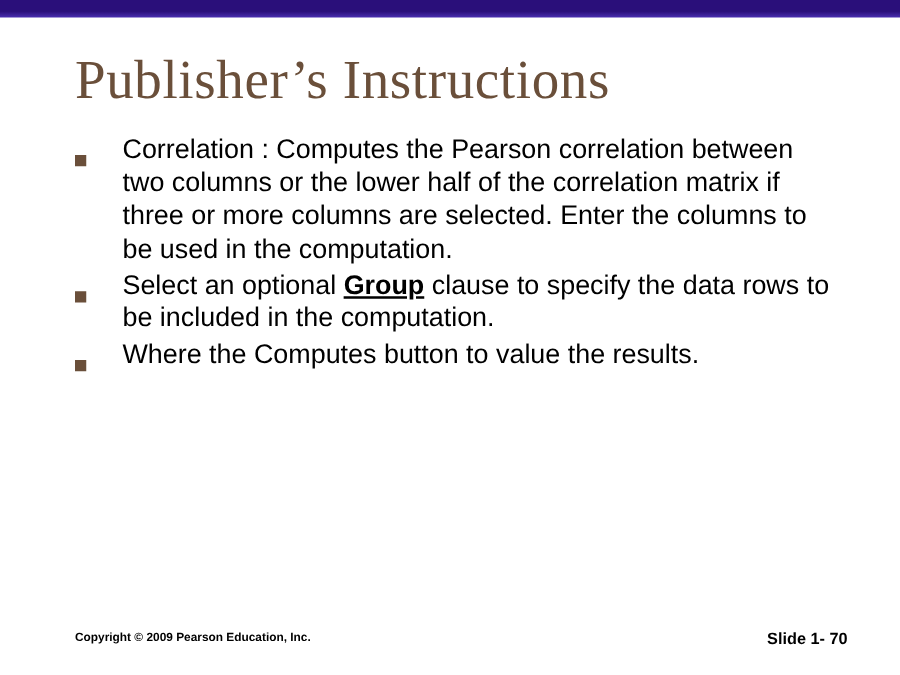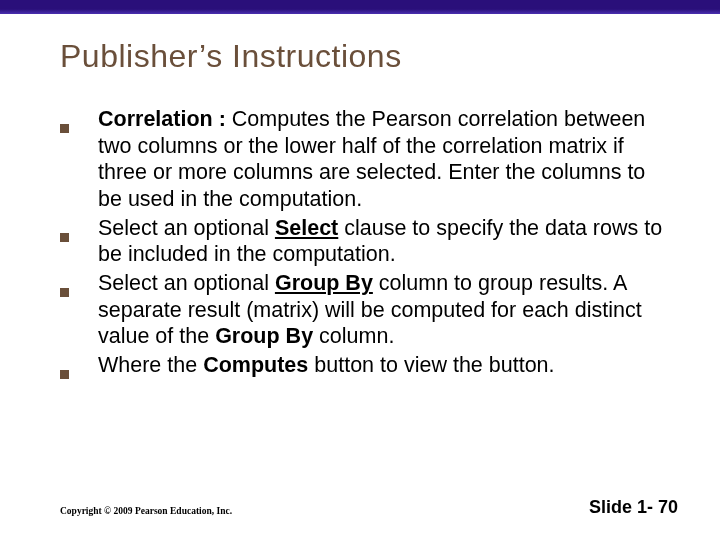--- a/index.html
+++ b/index.html
@@ -22,22 +22,22 @@
     top: 0;
     left: 0;
     right: 0;
     height: 14px;
     background: linear-gradient(to bottom, #2a0f7a 0%, #2a0f7a 65%, #4a2fb0 100%);
   }
   .title {
     position: absolute;
     top: 38px;
     left: 60px;
-    font-family: Liberation Sans, sans-serif;
-    font-size: 32px;
+    font-family: Liberation Serif, serif;
+    font-size: 44px;
     color: #6a4f3a;
     letter-spacing: 0.5px;
     font-weight: 400;
   }
   .content {
     position: absolute;
     top: 106px;
     left: 60px;
     right: 50px;
     font-family: Arial, Helvetica, sans-serif;
@@ -58,37 +58,37 @@
   }
   .marker .sq {
     display: inline-block;
     width: 9px;
     height: 9px;
     background: #6a4f3a;
   }
   .text {
     flex: 1;
   }
-  .b { font-weight: bold; }
+  .b { font-weight: normal; }
   .bu { font-weight: bold; text-decoration: underline; }
   .footer-left {
     position: absolute;
     left: 60px;
     bottom: 24px;
-    font-family: Liberation Serif, serif;
+    font-family: Liberation Sans, sans-serif;
     font-size: 9.5px;
     color: #000;
     font-weight: bold;
   }
   .footer-right {
     position: absolute;
     right: 42px;
     bottom: 22px;
     font-family: Arial, Helvetica, sans-serif;
-    font-size: 18px;
+    font-size: 13px;
     color: #000;
     font-weight: bold;
   }
 </style>
 </head>
 <body>
 
 <div class="slide">
   <div class="top-bar"></div>
 
@@ -99,35 +99,29 @@
     <div class="bullet">
       <div class="marker"><span class="sq"></span></div>
       <div class="text">
         <span class="b">Correlation : </span><span>Computes the Pearson correlation between two columns or the lower half of the correlation matrix if three or more columns are selected. Enter the columns to be used in the computation.</span>
       </div>
     </div>
 
     <div class="bullet">
       <div class="marker"><span class="sq"></span></div>
       <div class="text">
-        <span>Select an optional </span><span class="bu">Select</span><span> clause to specify the data rows to be included in the computation.</span>
+        <span>Select an optional </span><span class="bu">Group</span><span> clause to specify the data rows to be included in the computation.</span>
       </div>
     </div>
+
 
     <div class="bullet">
       <div class="marker"><span class="sq"></span></div>
       <div class="text">
-        <span>Select an optional </span><span class="bu">Group By</span><span> column to group results. A separate result (matrix) will be computed for each distinct value of the </span><span class="b">Group By</span><span> column.</span>
-      </div>
-    </div>
-
-    <div class="bullet">
-      <div class="marker"><span class="sq"></span></div>
-      <div class="text">
-        <span>Where the </span><span class="b">Computes</span><span> button to view the button.</span>
+        <span>Where the </span><span class="b">Computes</span><span> button to value the results.</span>
       </div>
     </div>
 
   </div>
 
   <div class="footer-left">Copyright © 2009 Pearson Education, Inc.</div>
   <div class="footer-right">Slide 1- 70</div>
 </div>
 
 </body></html>

